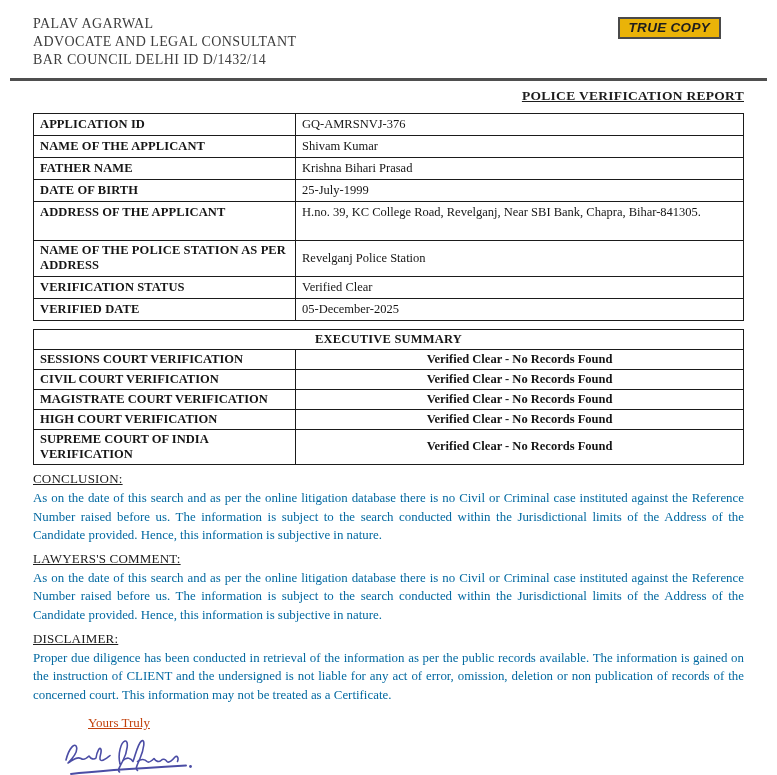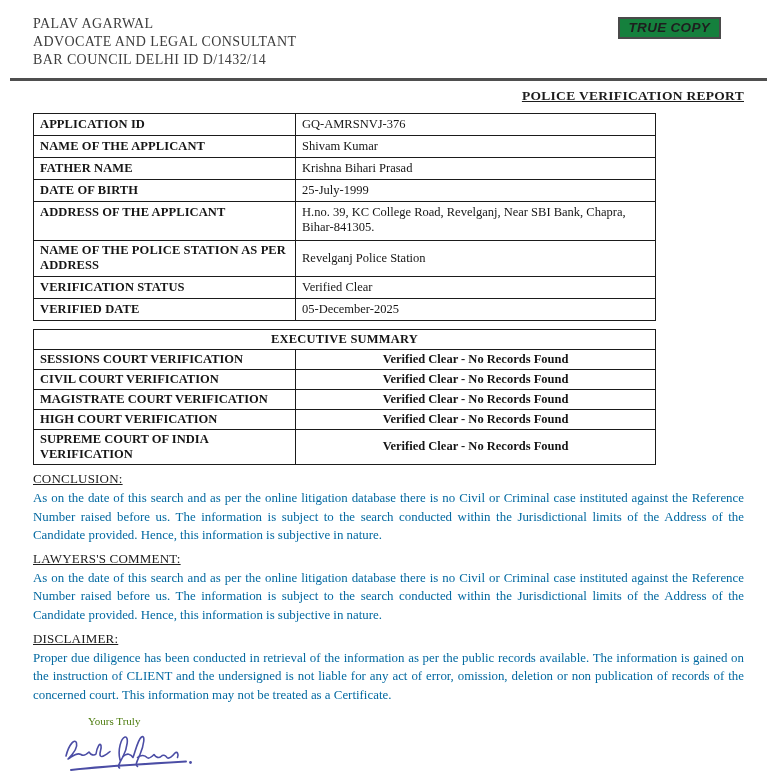--- a/index.html
+++ b/index.html
@@ -12,49 +12,49 @@
   }
   .page { position: relative; padding: 15px 33px 0 33px; }
 
   
   .letterhead { text-align: left; font-weight: normal; font-size: 14px; line-height: 18px; color: #3d3d3d; letter-spacing: 0.4px; }
   .stamp {
     position: absolute; top: 17px; right: 56px;
     border: 2px solid #4a4a4a; padding: 1px 9px 2px 9px;
     font-family: "Liberation Sans", sans-serif;
     font-style: italic; font-weight: bold; font-size: 13.5px;
-    color: #1e1e1e; letter-spacing: 0.3px; background: #15803d;
+    color: #1e1e1e; letter-spacing: 0.3px; background: #eab308;
   }
   .rule { border: 0; border-top: 3px solid #4f4f4f; margin: 9px -23px 7px -23px; }
 
   .title { text-align: right; font-weight: bold; font-size: 13.5px; letter-spacing: 0.3px; color: #1d1d1d; text-decoration: underline; margin: 0 0 9px 0; }
 
   
-  table { border-collapse: collapse; width: 623px; table-layout: fixed; }
+  table { border-collapse: collapse; width: 711px; table-layout: fixed; }
   td { border: 1.6px solid #1b1b1b; font-size: 12.5px; padding: 2px 6px 3px 6px; color: #151515; overflow: hidden; }
   .details-table td.lbl { font-weight: bold; letter-spacing: 0.1px; }
   .details-table tr.row-std td { height: 16px; }
   .details-table tr.row-address td { height: 32px; vertical-align: top; padding-top: 3px; }
   .details-table tr.row-police td { height: 30px; vertical-align: middle; }
   .details-table td.lbl-wrap { line-height: 15px; }
 
   .exec-table { margin-top: 8px; }
   .exec-table td { padding: 1.5px 6px 2.5px 6px; }
   .exec-table td.exec-title { text-align: center; font-weight: bold; letter-spacing: 0.2px; }
   .exec-table td.lbl { font-weight: bold; }
   .exec-table td.val { font-weight: bold; text-align: center; }
 
   
   .section { margin-top: 6px; }
   .section .heading { font-size: 13px; font-weight: normal; text-decoration: underline; color: #1d1d1d; letter-spacing: 0.2px; line-height: 15px; margin: 0 0 3px 0; }
   .section .body { margin: 0; font-size: 12.9px; line-height: 18.6px; text-align: justify; color: #0369a1; width: 711px; }
 
   
   .sig-block { margin-top: 11px; }
-  .salutation { margin-left: 55px; font-size: 11px; color: #4d7c0f; }
+  .salutation { margin-left: 55px; font-size: 13px; color: #c2410c; text-decoration: underline; }
   .signature-svg { display: block; margin: 3px 0 0 26px; }
 </style>
 </head>
 <body>
 
 <div class="page">
 
   <div class="stamp">TRUE COPY</div>
 
   <div class="letterhead">

